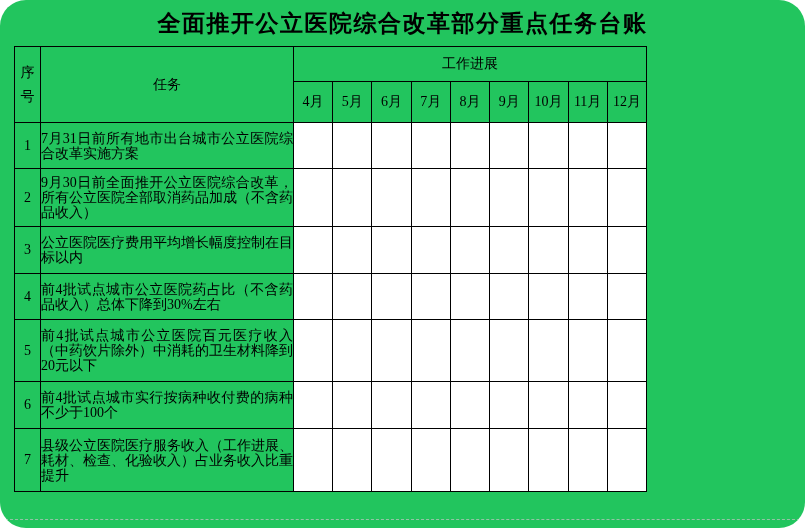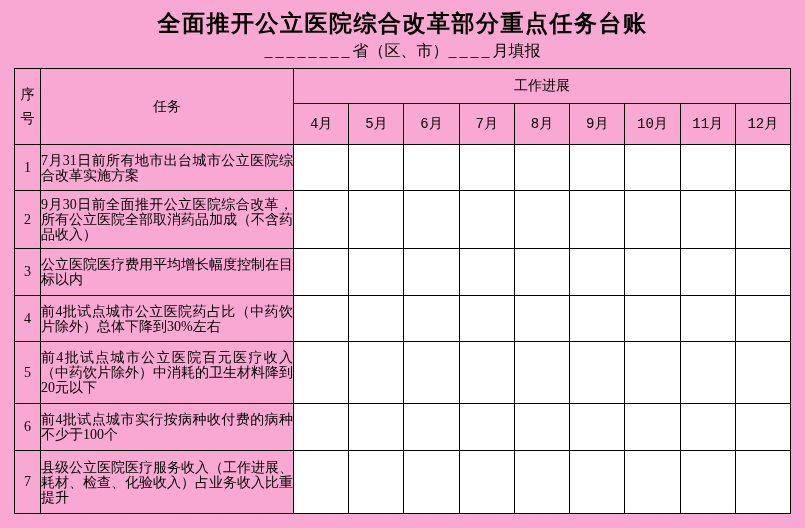--- a/index.html
+++ b/index.html
@@ -6,21 +6,22 @@
   body {
     width: 805px; height: 528px;
     background: #ffffff;
     color: #000000;
     font-family: "Liberation Serif", "DejaVu Serif", serif;
   }
   .page {
     position: relative;
     width: 805px; height: 528px;
     overflow: hidden;
-    background: #f9a8d4;
+    background: #22c55e;
+    border-radius: 26px;
   }
   .doc-title {
     margin: 9px 0 0 0;
     text-align: center;
     font-size: 23px;
     font-weight: bold;
     letter-spacing: 1.5px;
     line-height: 30px;
   }
   .subtitle {
@@ -30,21 +31,21 @@
     margin-top: 2px;
     white-space: nowrap;
   }
   .subtitle .blank {
     letter-spacing: 3px;
     font-weight: normal;
   }
   table.ledger {
     border-collapse: collapse;
     table-layout: fixed;
-    width: 777px;
+    width: 633px;
     margin: 7px 0 0 14px;
   }
   table.ledger th, table.ledger td {
     border: 1px solid #000000;
     font-size: 14px;
     font-weight: normal;
     padding: 0;
     overflow: hidden;
   }
   col.c-serial { width: 26px; }
@@ -61,21 +62,20 @@
   }
   th.h-progress {
     height: 34px;
     text-align: center;
     vertical-align: middle;
   }
   th.h-month {
     height: 40px;
     text-align: center;
     vertical-align: middle;
-    font-family: Liberation Mono, monospace;
   }
   td.num-cell {
     text-align: center;
     vertical-align: middle;
   }
   td.task-cell {
     text-align: justify;
     vertical-align: middle;
     line-height: 15px;
     padding: 1px 3px 1px 5px;
@@ -96,21 +96,20 @@
     opacity: 0.7;
   }
 </style>
 </head>
 <body>
 
 <div class="page">
 
   <h1 class="doc-title">全面推开公立医院综合改革部分重点任务台账</h1>
 
-  <div class="subtitle"><span class="blank">________</span><span>省（区、市）</span><span class="blank">____</span><span>月填报</span></div>
 
   <table class="ledger">
     <colgroup>
       <col class="c-serial">
         <col class="c-task">
       <col>
         <col>
         <col>
         <col>
         <col>
@@ -172,21 +171,21 @@
           <td class="progress-cell"></td>
           <td class="progress-cell"></td>
           <td class="progress-cell"></td>
           <td class="progress-cell"></td>
           <td class="progress-cell"></td>
           <td class="progress-cell"></td>
           <td class="progress-cell"></td>
       </tr>
       <tr>
         <td class="num-cell">4</td>
-        <td class="task-cell">前4批试点城市公立医院药占比（中药饮片除外）总体下降到30%左右</td>
+        <td class="task-cell">前4批试点城市公立医院药占比（不含药品收入）总体下降到30%左右</td>
         <td class="progress-cell"></td>
           <td class="progress-cell"></td>
           <td class="progress-cell"></td>
           <td class="progress-cell"></td>
           <td class="progress-cell"></td>
           <td class="progress-cell"></td>
           <td class="progress-cell"></td>
           <td class="progress-cell"></td>
           <td class="progress-cell"></td>
       </tr>

